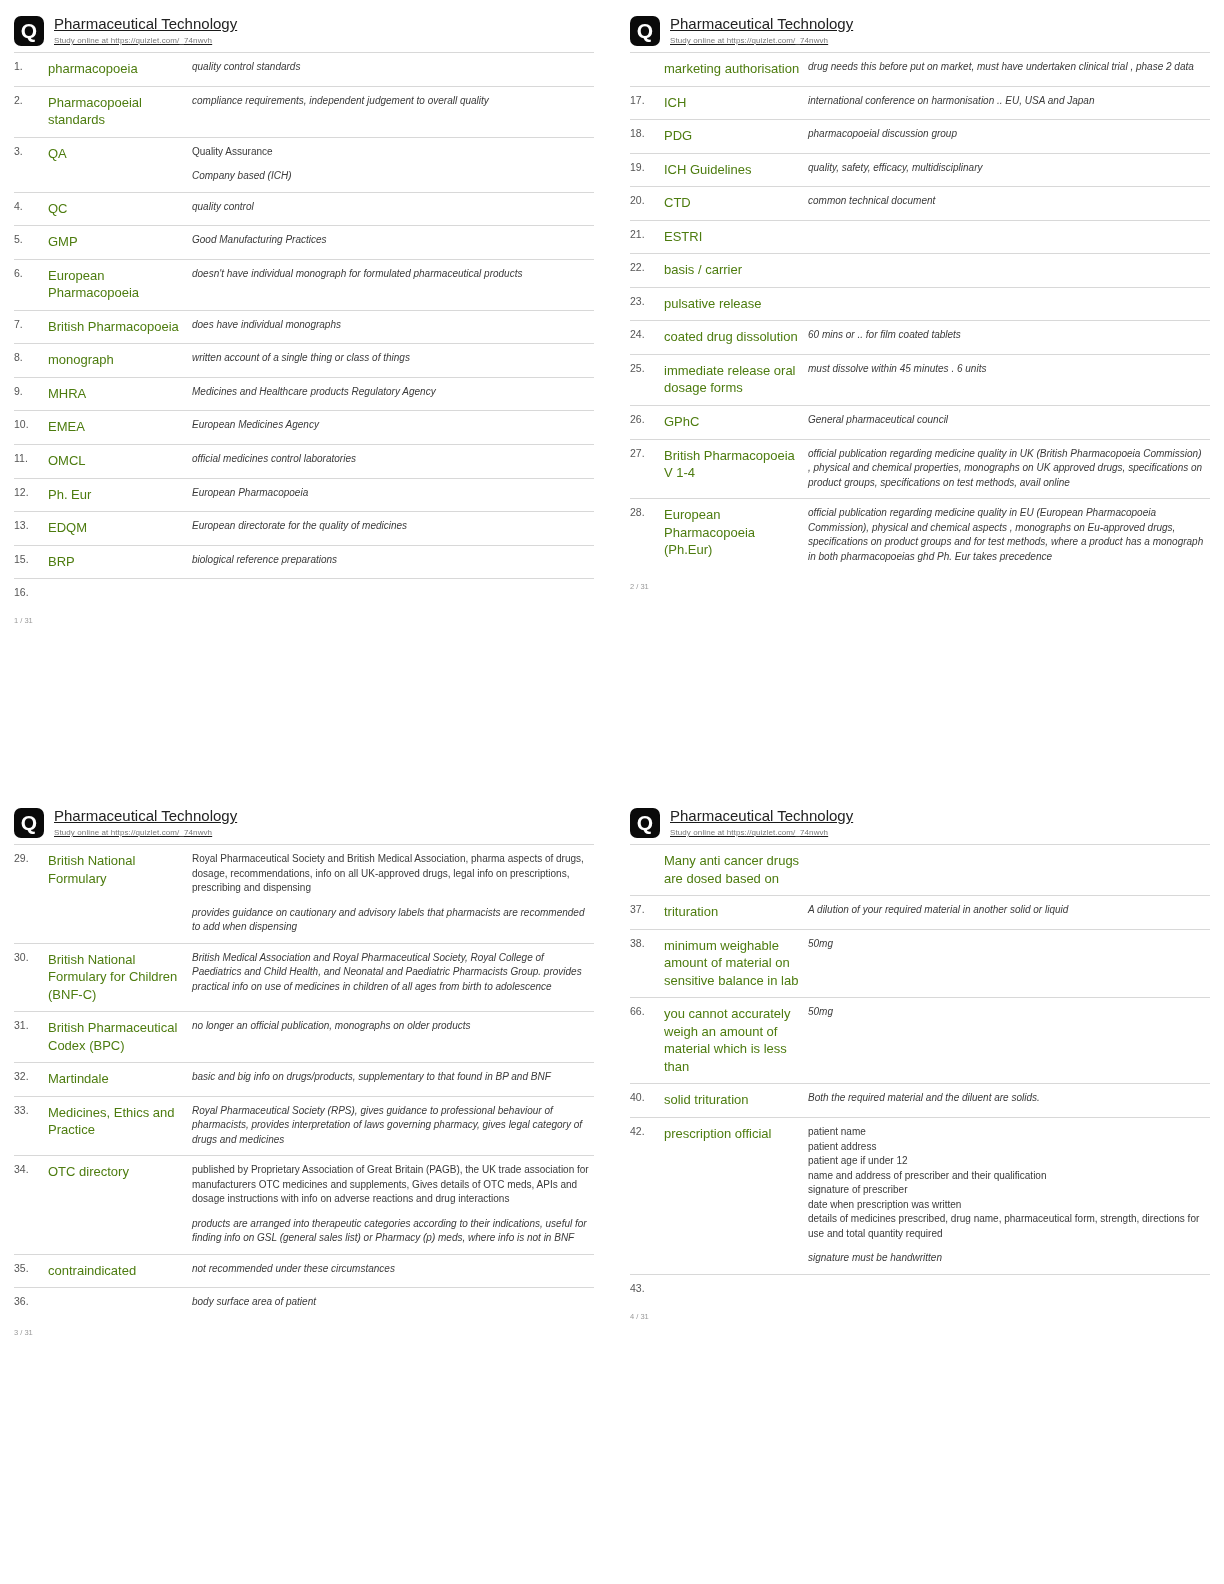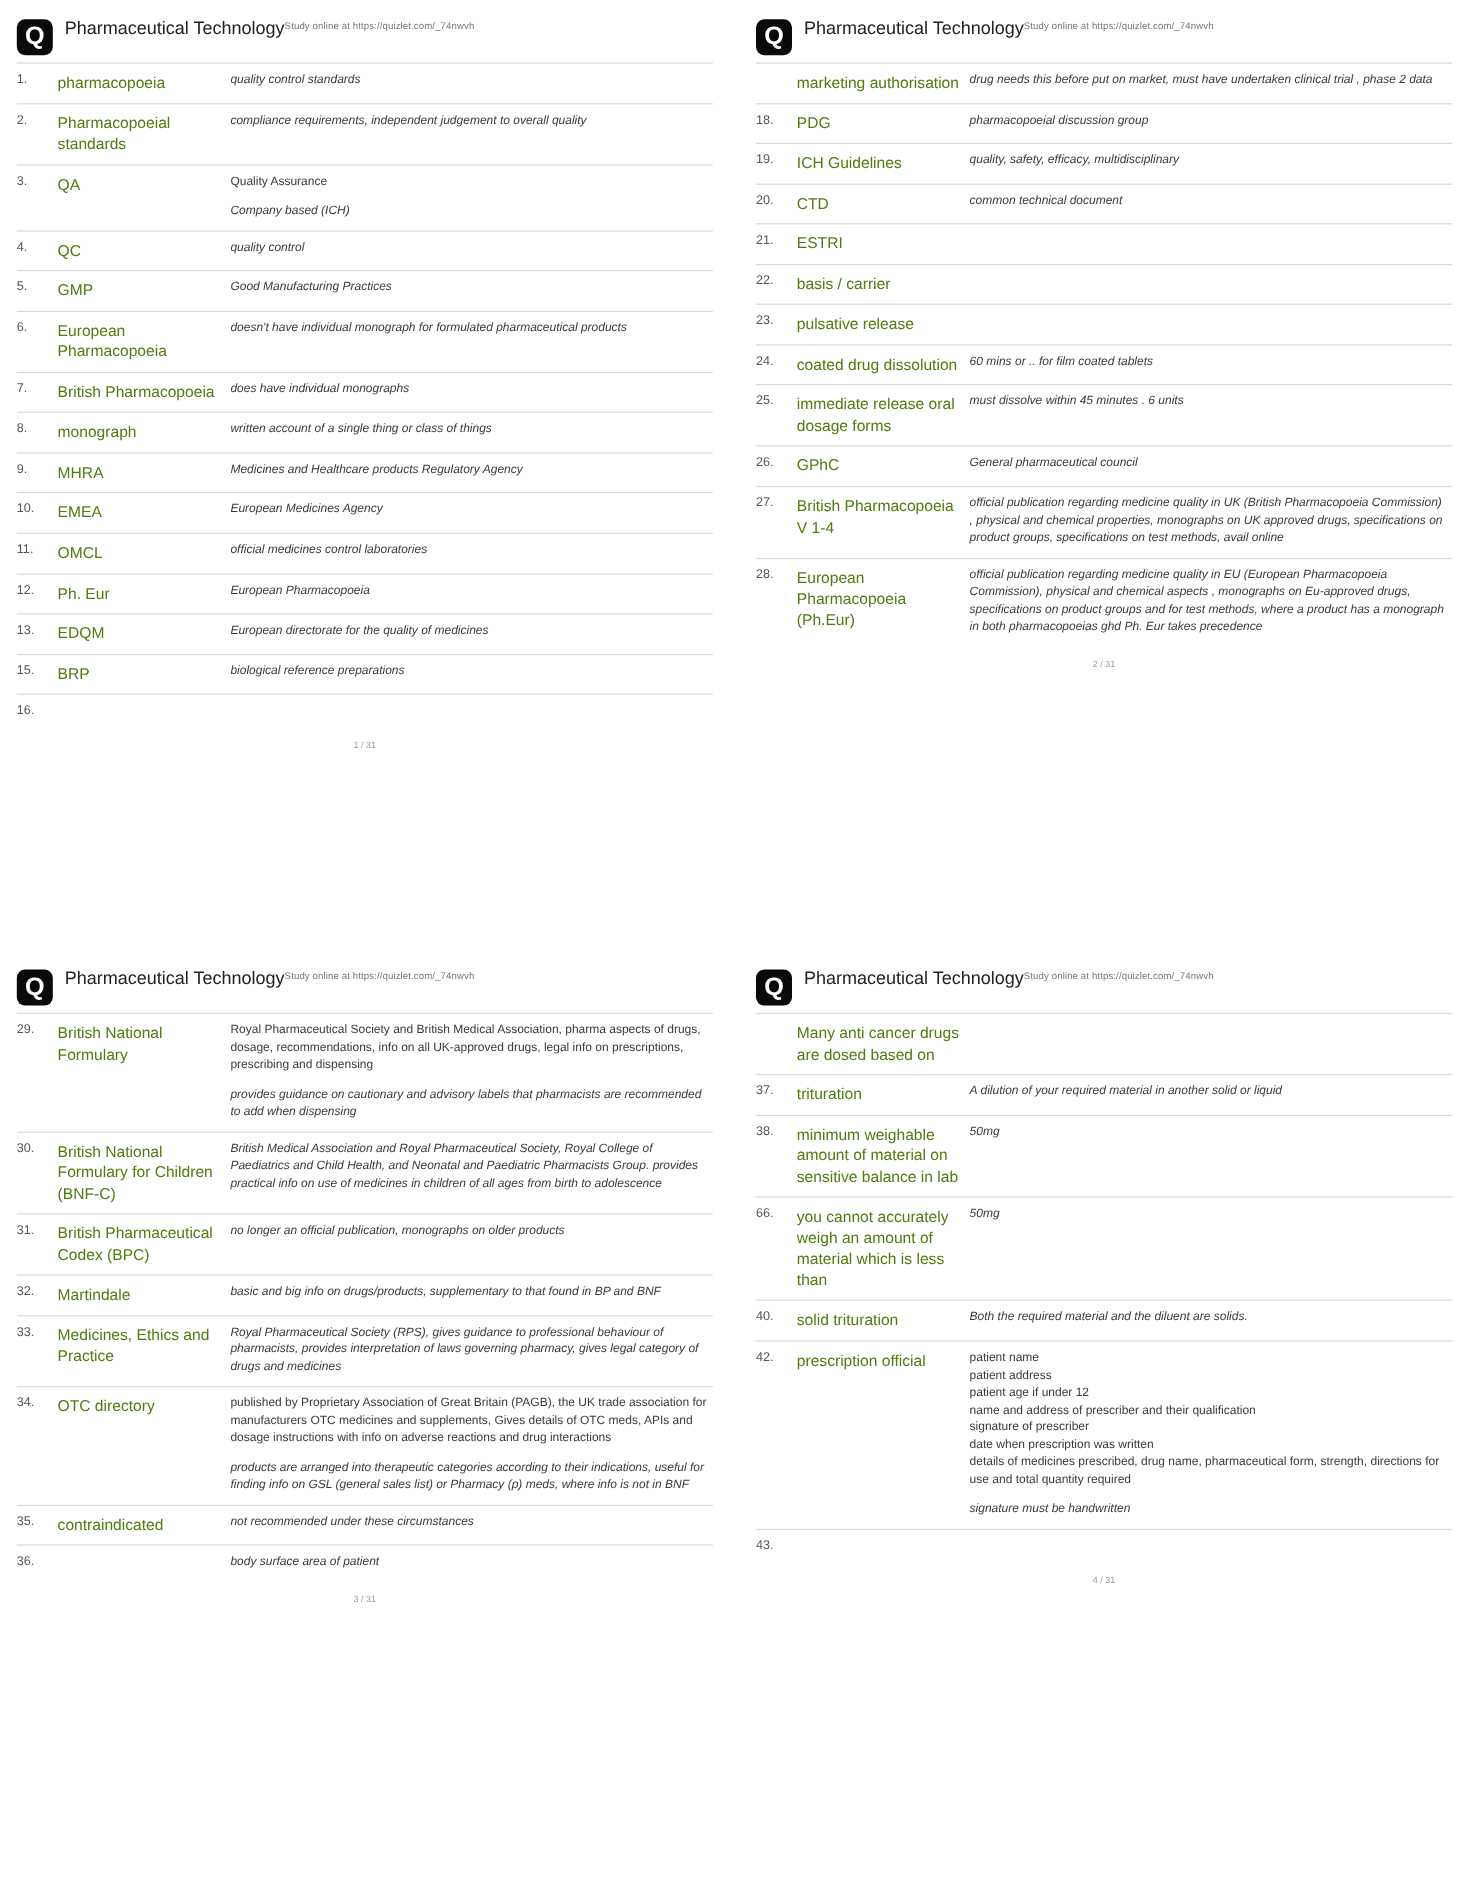--- a/index.html
+++ b/index.html
@@ -39,21 +39,21 @@
     display: flex;
     align-items: center;
     justify-content: center;
     font-size: 21px;
     font-weight: bold;
     line-height: 1;
     flex: 0 0 auto;
     margin-top: 2px;
   }
   .logo span { transform: translateY(-1px); }
-  .header-text { display: flex; flex-direction: row; }
+  .header-text { display: flex; flex-direction: column; text-decoration: underline; }
   .doc-title {
     font-size: 15px;
     color: #222;
     line-height: 1.2;
     margin-top: 1px;
   }
   .doc-sub {
     font-size: 8px;
     color: #777;
     margin-top: 3px;
@@ -90,21 +90,20 @@
   td.def {
     font-size: 10px;
     color: #3a3a3a;
     line-height: 1.45;
   }
   .def p { margin: 0 0 10px 0; }
   .def p:last-child { margin-bottom: 0; font-style: italic; }
   .def .line { display: block; }
 
   .page-foot {
-    text-align: center;
     font-size: 7.5px;
     color: #999;
     padding-top: 10px;
   }
 </style>
 </head>
 <body>
 
 <div class="sheet c1 r1">
   <div class="page-header">
@@ -276,20 +275,29 @@
         <tr>
           <td class="num"></td>
           <td class="term">marketing authorisation</td>
           <td class="def">
             <p>
               <span class="line">drug needs this before put on market, must have undertaken clinical trial , phase 2 data</span>
             </p>
           </td>
         </tr>
         <tr>
+          <td class="num">17.</td>
+          <td class="term">ICH</td>
+          <td class="def">
+            <p>
+              <span class="line">international conference on harmonisation .. EU, USA and Japan</span>
+            </p>
+          </td>
+        </tr>
+        <tr>
           <td class="num">18.</td>
           <td class="term">PDG</td>
           <td class="def">
             <p>
               <span class="line">pharmacopoeial discussion group</span>
             </p>
           </td>
         </tr>
         <tr>
           <td class="num">19.</td>

